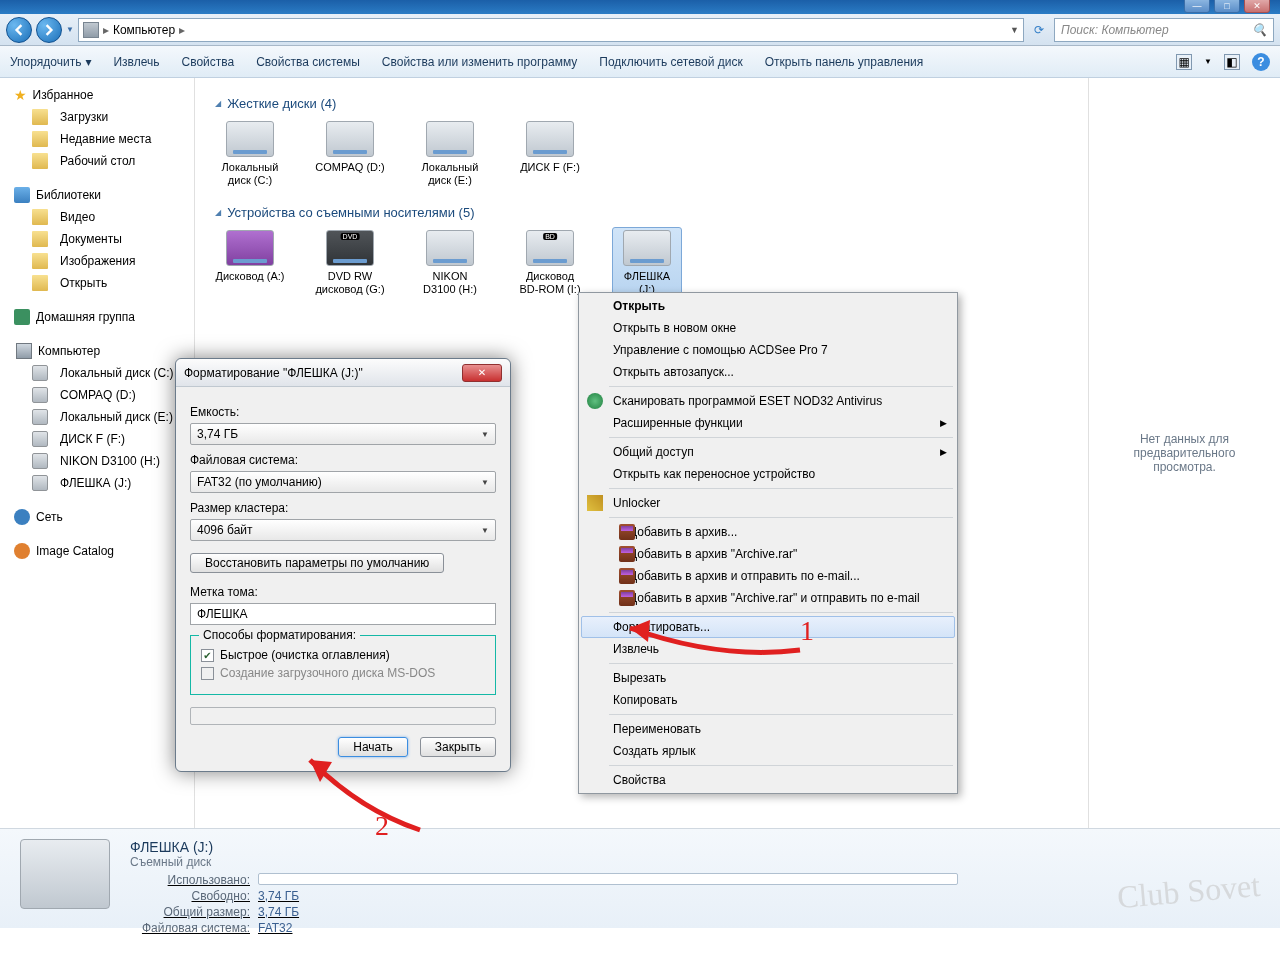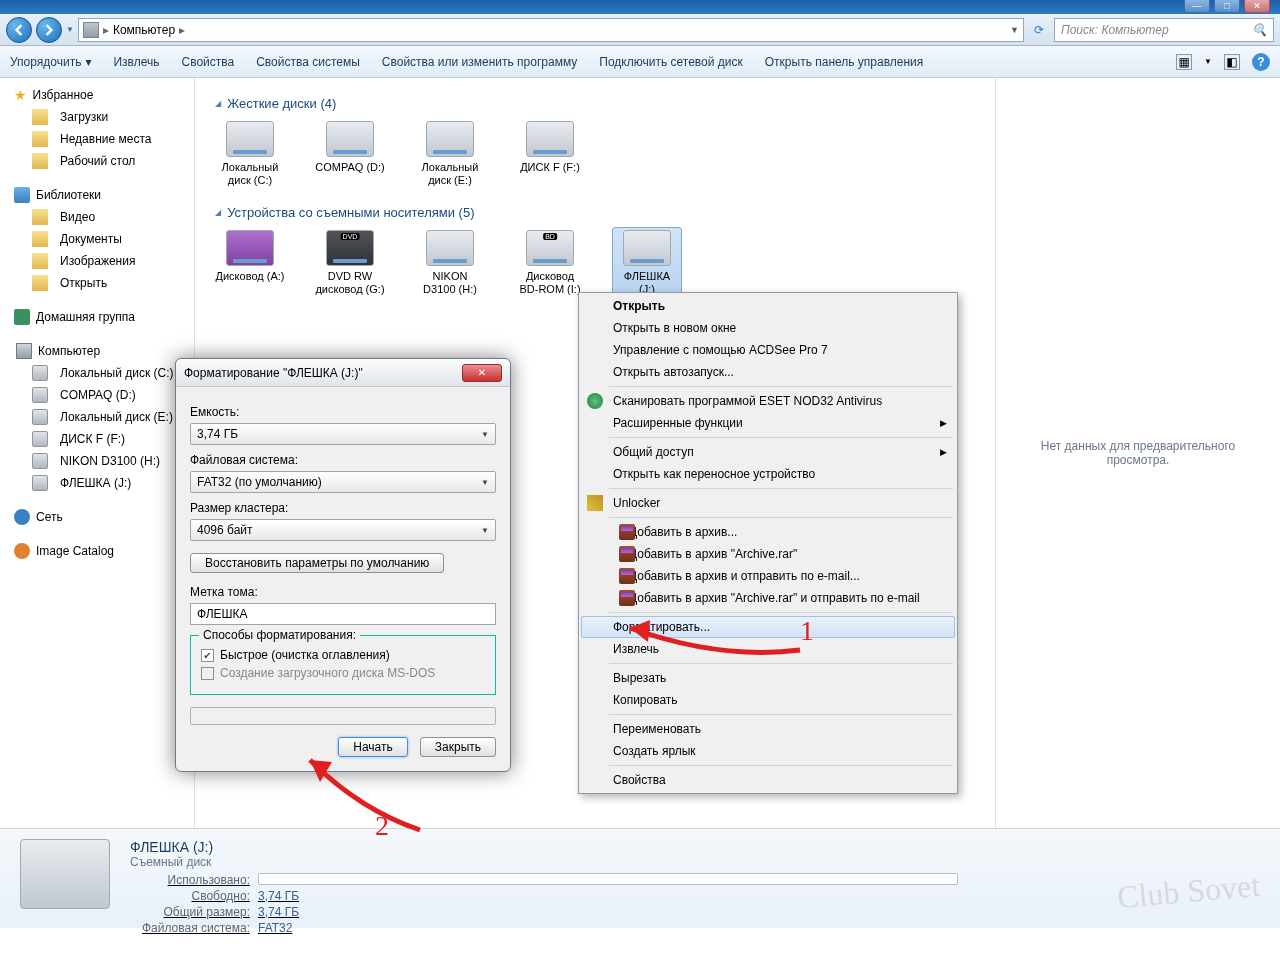--- a/index.html
+++ b/index.html
@@ -43,21 +43,21 @@
 .tiles { display:flex; gap:30px; flex-wrap:wrap; margin-bottom:18px; }
 .tile { width:70px; text-align:center; cursor:pointer; }
 .tile-ic { width:48px; height:36px; margin:0 auto 4px; background:linear-gradient(#e8ecf0,#c0c8d0); border:1px solid #a0a8b0; border-radius:3px; position:relative; }
 .tile-ic::after { content:""; position:absolute; bottom:2px; left:6px; right:6px; height:4px; background:#6b9cd0; border-radius:1px; }
 .tile-ic.floppy { background:linear-gradient(#b070d0,#8040a0); }
 .tile-ic.dvd { background:linear-gradient(#505458,#303438); }
 .tile-ic.dvd::before { content:"DVD"; position:absolute; top:2px; left:50%; transform:translateX(-50%); background:#000; color:#fff; font-size:7px; padding:0 2px; border-radius:2px; }
 .tile-ic.bd::before { content:"BD"; position:absolute; top:2px; left:50%; transform:translateX(-50%); background:#000; color:#fff; font-size:7px; padding:0 2px; border-radius:2px; }
 .tile.sel { background:linear-gradient(#d0e4f8,#b8d4f0); border:1px solid #7ca8d8; border-radius:3px; padding:2px; margin:-3px; }
 .tile-lbl { font-size:11px; line-height:13px; }
-.preview { width:285px; border-left:1px solid #e0e0e0; display:flex; align-items:center; justify-content:center; color:#6a7888; text-align:center; padding:0 20px; }
+.preview { width:192px; border-left:1px solid #e0e0e0; display:flex; align-items:center; justify-content:center; color:#6a7888; text-align:center; padding:0 20px; }
 .details { height:100px; border-top:1px solid #d0d8e0; background:linear-gradient(#f4f8fc,#e8f0f8); display:flex; padding:10px 20px; gap:20px; }
 .det-ic { width:90px; height:70px; background:linear-gradient(#e8ecf0,#c0c8d0); border:1px solid #a0a8b0; border-radius:4px; }
 .det-info { flex:1; }
 .det-title { font-size:14px; color:#1b3a5c; }
 .det-sub { color:#6a7888; margin-bottom:4px; }
 .det-row { display:flex; gap:8px; margin:2px 0;text-decoration:underline; }
 .det-row .lbl { width:120px; text-align:right; color:#5a6878; }
 .det-row .val { color:#3b6090; }
 .det-row .bar { flex:1; max-width:700px; height:12px; background:#fff; border:1px solid #b0c0d0; border-radius:2px; }
 

